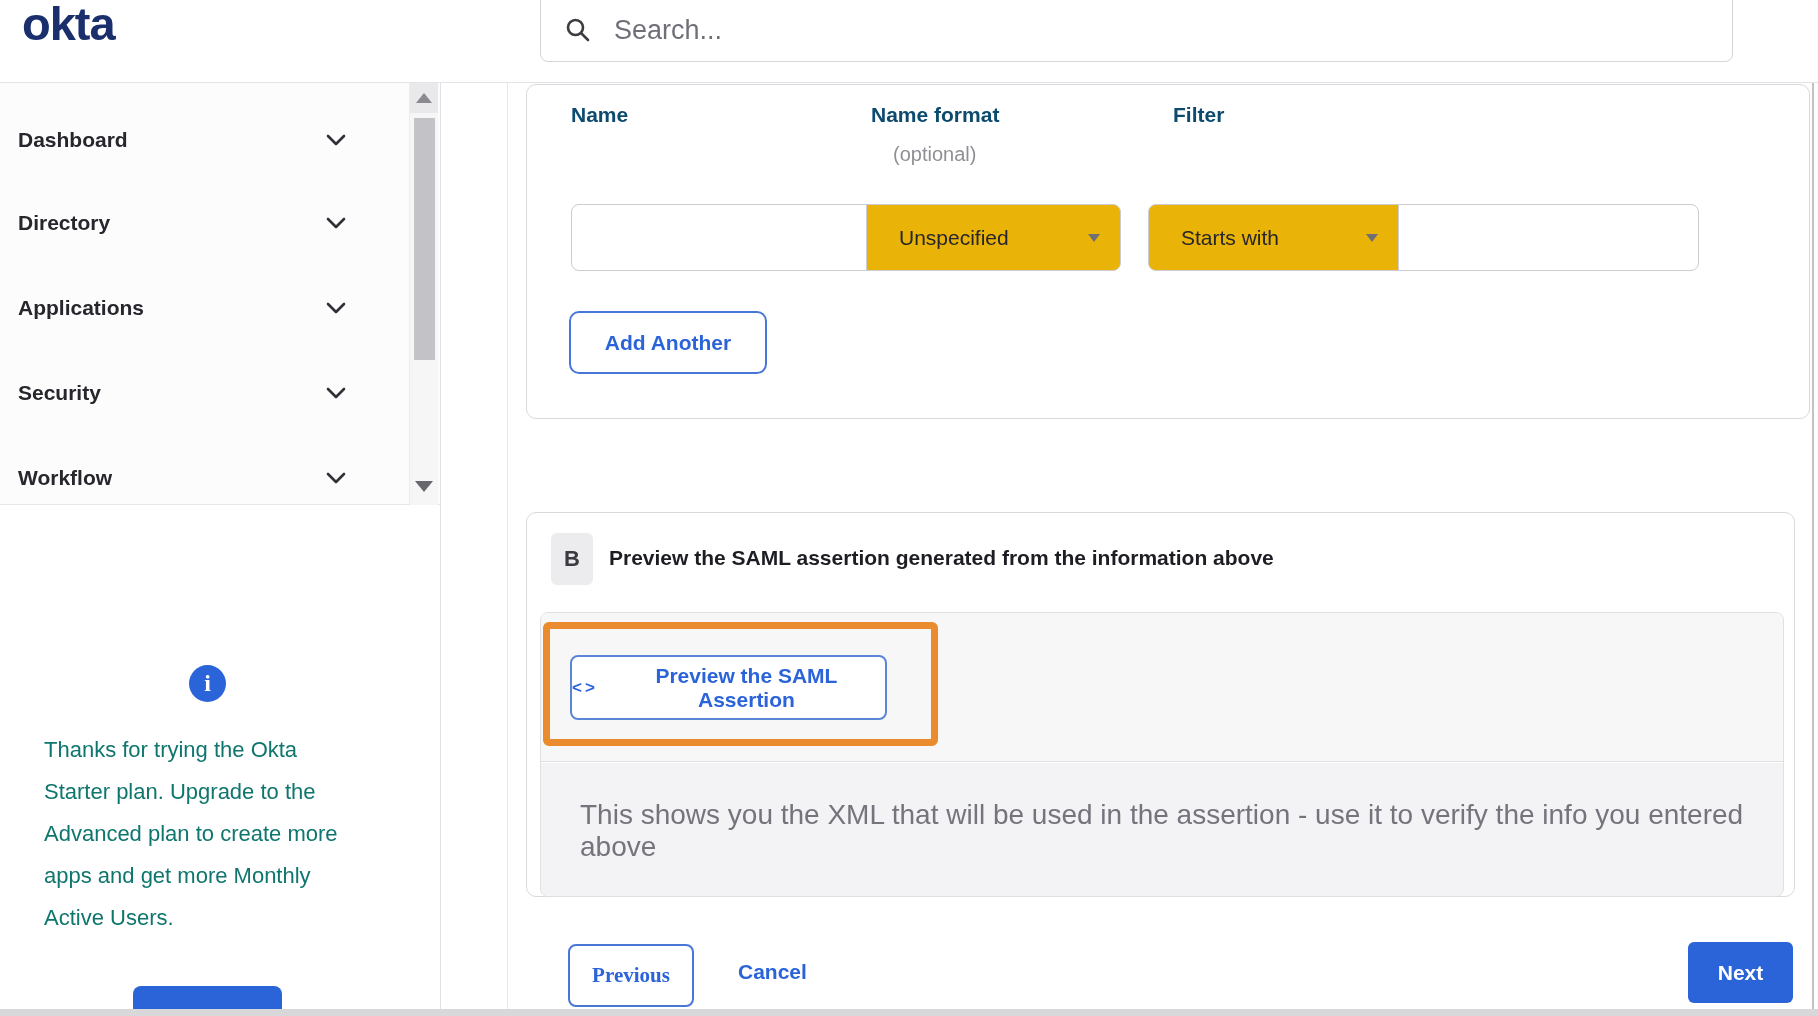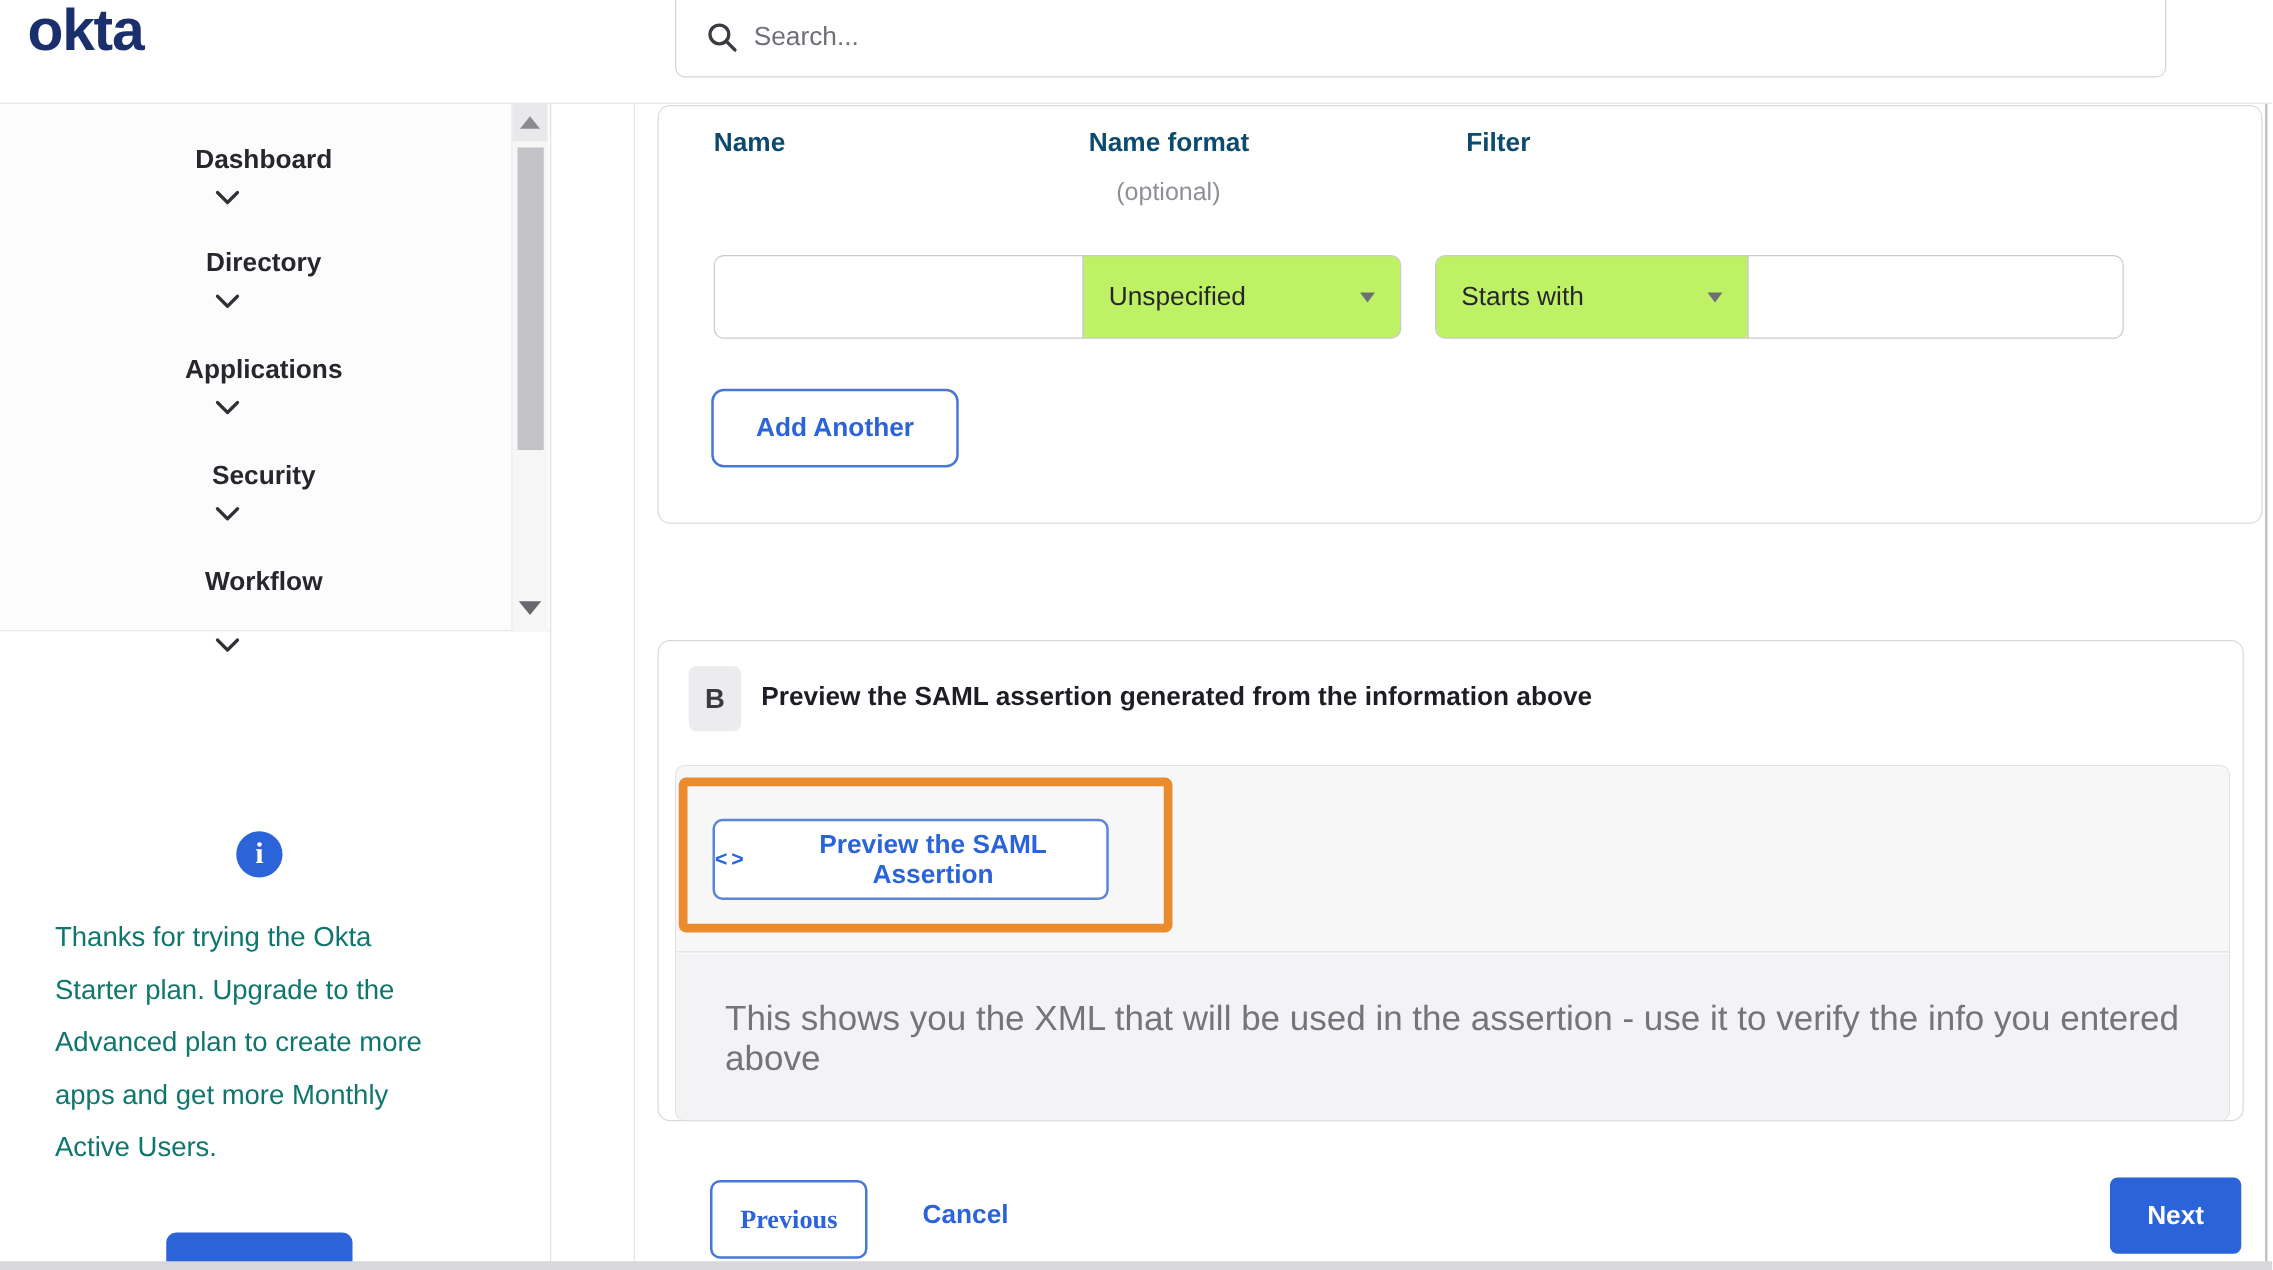--- a/index.html
+++ b/index.html
@@ -4,27 +4,27 @@
 <style>
   * { box-sizing: border-box; margin: 0; padding: 0; }
   body { font-family: "Liberation Sans", sans-serif; background:#fff; }
   .canvas { position:relative; width:1818px; height:1016px; background:#fff; overflow:hidden; }
 
   
   .header { position:absolute; left:0; top:0; width:1818px; height:83px; background:#fff; border-bottom:1px solid #e4e4e8; z-index:5; }
   .logo { position:absolute; left:22px; top:-4px; font-size:47px; font-weight:bold; letter-spacing:-1px; color:#1b2f6d; }
   .search-box { position:absolute; left:540px; top:-12px; width:1193px; height:74px; background:#fff; border:1px solid #d5d5da; border-radius:8px; display:flex; align-items:flex-end; }
   .search-inner { display:flex; align-items:center; height:62px; width:100%; padding-left:24px; }
-  .search-input { border:none; outline:none; font-size:21px; color:#3c3c42; width:1050px; margin-left:12px; font-family:"Liberation Sans",sans-serif; background:transparent; }
+  .search-input { border:none; outline:none; font-size:27px; color:#3c3c42; width:1050px; margin-left:23px; font-family:"Liberation Sans",sans-serif; background:transparent; }
   .search-input::placeholder { color:#6f6f78; }
 
   
   .sidebar { position:absolute; left:0; top:83px; width:441px; height:933px; background:#fff; border-right:1px solid #e2e2e6; }
   .nav-scroll { position:absolute; left:0; top:0; width:440px; height:422px; background:#fcfcfd; border-bottom:1px solid #e8e8eb; }
-  .nav-item { position:absolute; left:0; width:404px; height:48px; display:flex; align-items:center; justify-content:space-between; padding:0 0 0 18px; cursor:pointer;flex-direction:column; }
+  .nav-item { position:absolute; left:0; width:404px; height:48px; display:flex; align-items:center; justify-content:space-between; padding:0 0 0 18px; cursor:pointer; }
   .nav-label { font-size:21px; font-weight:600; color:#26262c; }
   .nav-chevron { margin-right:58px; display:flex; align-items:center; }
   
   .scrollbar { position:absolute; left:409px; top:0; width:29px; height:422px; background:#f6f6f7; border-left:1px solid #ececef; }
   .scroll-btn-up { position:absolute; left:0; top:0; width:28px; height:30px; background:#e9e9eb; display:flex; align-items:center; justify-content:center; }
   .tri-up { width:0; height:0; border-left:8px solid transparent; border-right:8px solid transparent; border-bottom:10px solid #8a8a90; }
   .scroll-thumb { position:absolute; left:4px; top:35px; width:21px; height:242px; background:#c3c3c7; }
   .scroll-btn-down { position:absolute; left:0; bottom:8px; width:28px; height:22px; display:flex; align-items:center; justify-content:center; }
   .tri-down { width:0; height:0; border-left:9px solid transparent; border-right:9px solid transparent; border-top:11px solid #67676d; }
 
@@ -39,21 +39,21 @@
   .bottom-strip { position:absolute; left:0; top:1009px; width:1818px; height:7px; background:#d8d8da; }
 
   .panel { position:absolute; background:#fff; border:1px solid #dadade; border-radius:10px; }
   .panel-form { left:526px; top:84px; width:1284px; height:335px; }
   .panel-preview { left:526px; top:512px; width:1269px; height:385px; }
 
   .field-label { position:absolute; font-size:21px; font-weight:bold; color:#0c4a6e; }
   .field-hint { position:absolute; font-size:20px; color:#8f8f96;margin-left:20px; }
 
   .text-input { position:absolute; height:67px; background:#fff; border:1px solid #cbcbd0; outline:none; font-size:21px; color:#26262b; padding:0 18px; font-family:"Liberation Sans",sans-serif; }
-  .select { position:absolute; height:67px; background:#bef264; border:1px solid #cbcbd0; display:flex; align-items:center; padding-left:20px; font-size:21px; color:#26262b; cursor:pointer; }
+  .select { position:absolute; height:67px; background:#eab308; border:1px solid #cbcbd0; display:flex; align-items:center; padding-left:32px; font-size:21px; color:#26262b; cursor:pointer; }
   .select-caret { position:absolute; right:20px; top:29px; width:0; height:0; border-left:6px solid transparent; border-right:6px solid transparent; border-top:8px solid #6f6f76; }
 
   .btn-secondary { background:#fff; border:2px solid #4977d7; border-radius:10px; color:#2b63d9; font-size:21px; font-weight:bold; cursor:pointer; font-family:"Liberation Sans",sans-serif; }
   .btn-primary { background:#2b63d9; border:none; border-radius:6px; color:#fff; font-size:21px; font-weight:bold; cursor:pointer; font-family:"Liberation Sans",sans-serif; }
 
   .step-badge { position:absolute; left:24px; top:20px; width:42px; height:52px; background:#ececee; border-radius:6px; display:flex; align-items:center; justify-content:center; font-size:22px; font-weight:600; color:#3a3a40; }
   .step-heading { position:absolute; left:82px; top:33px; font-size:21px; font-weight:bold; color:#1d1e23; }
 
   .preview-box { position:absolute; left:13px; top:99px; width:1244px; height:285px; border:1px solid #e0e0e3; border-radius:8px; overflow:hidden; }
   .preview-box-top { position:absolute; left:0; top:0; width:100%; height:149px; background:#f7f7f8; border-bottom:1px solid #e0e0e3; }

